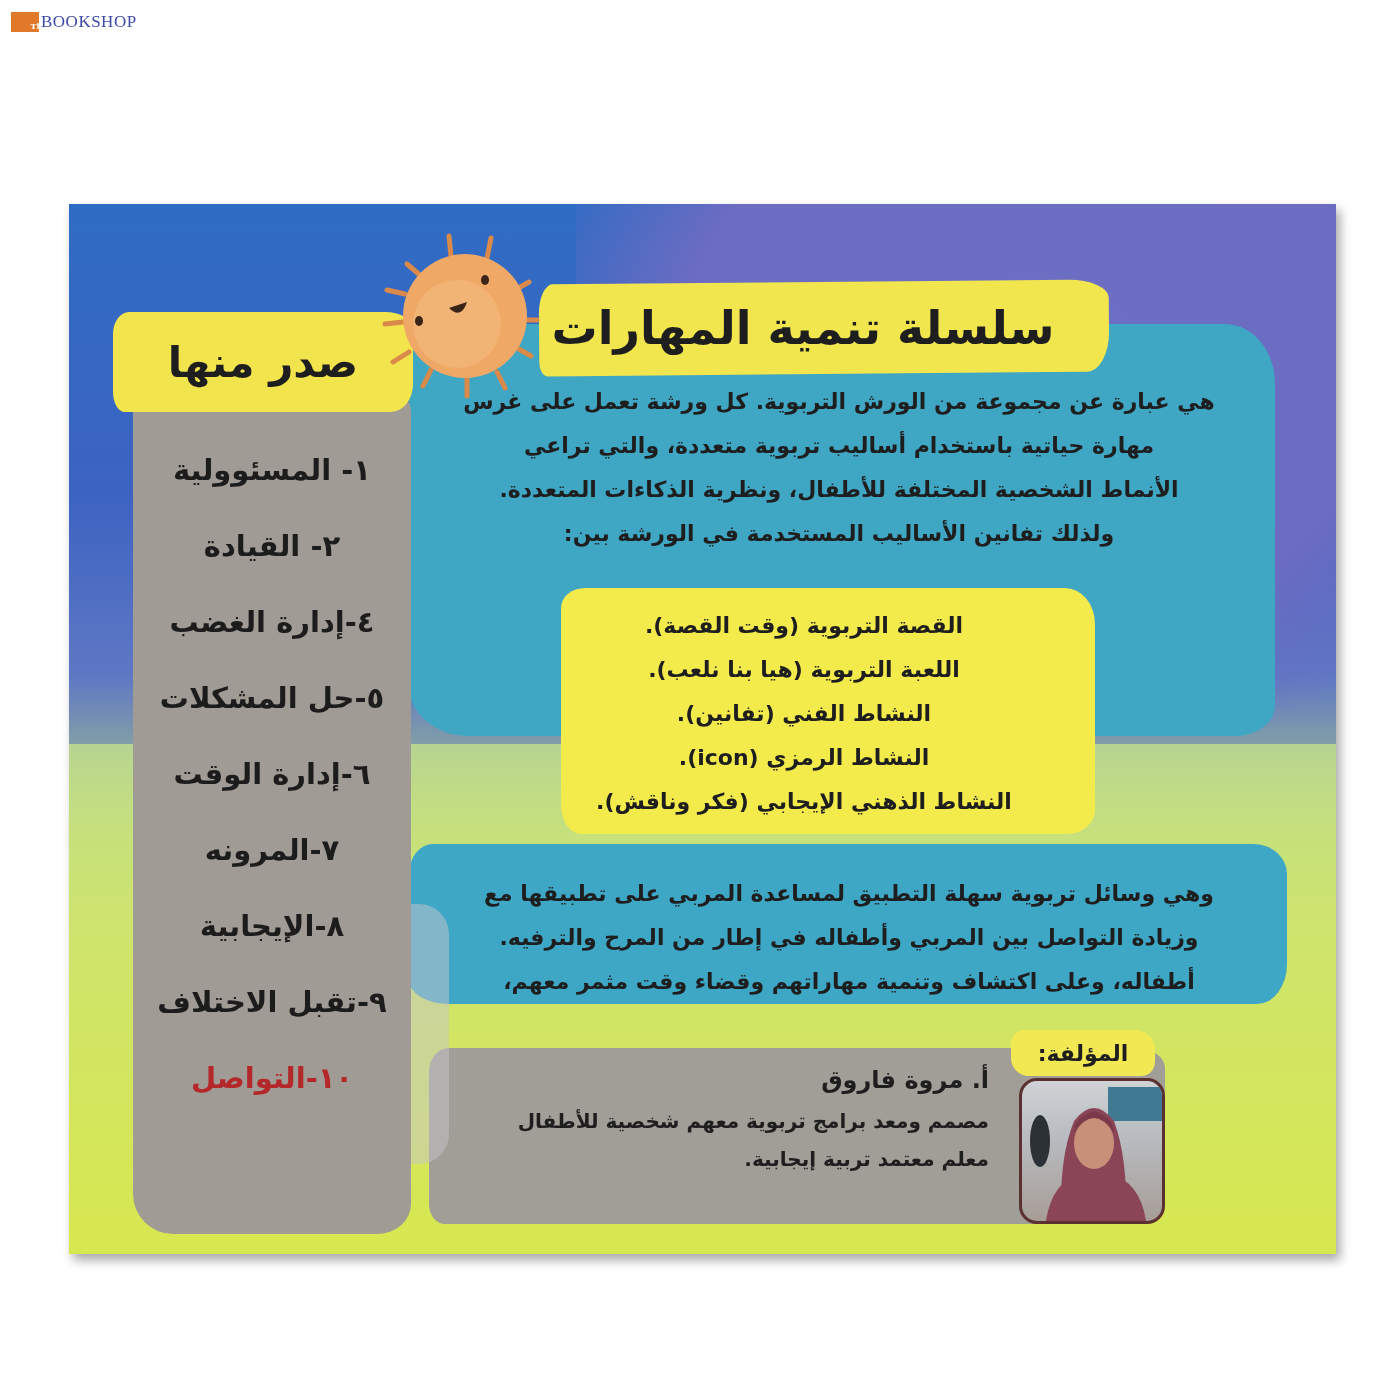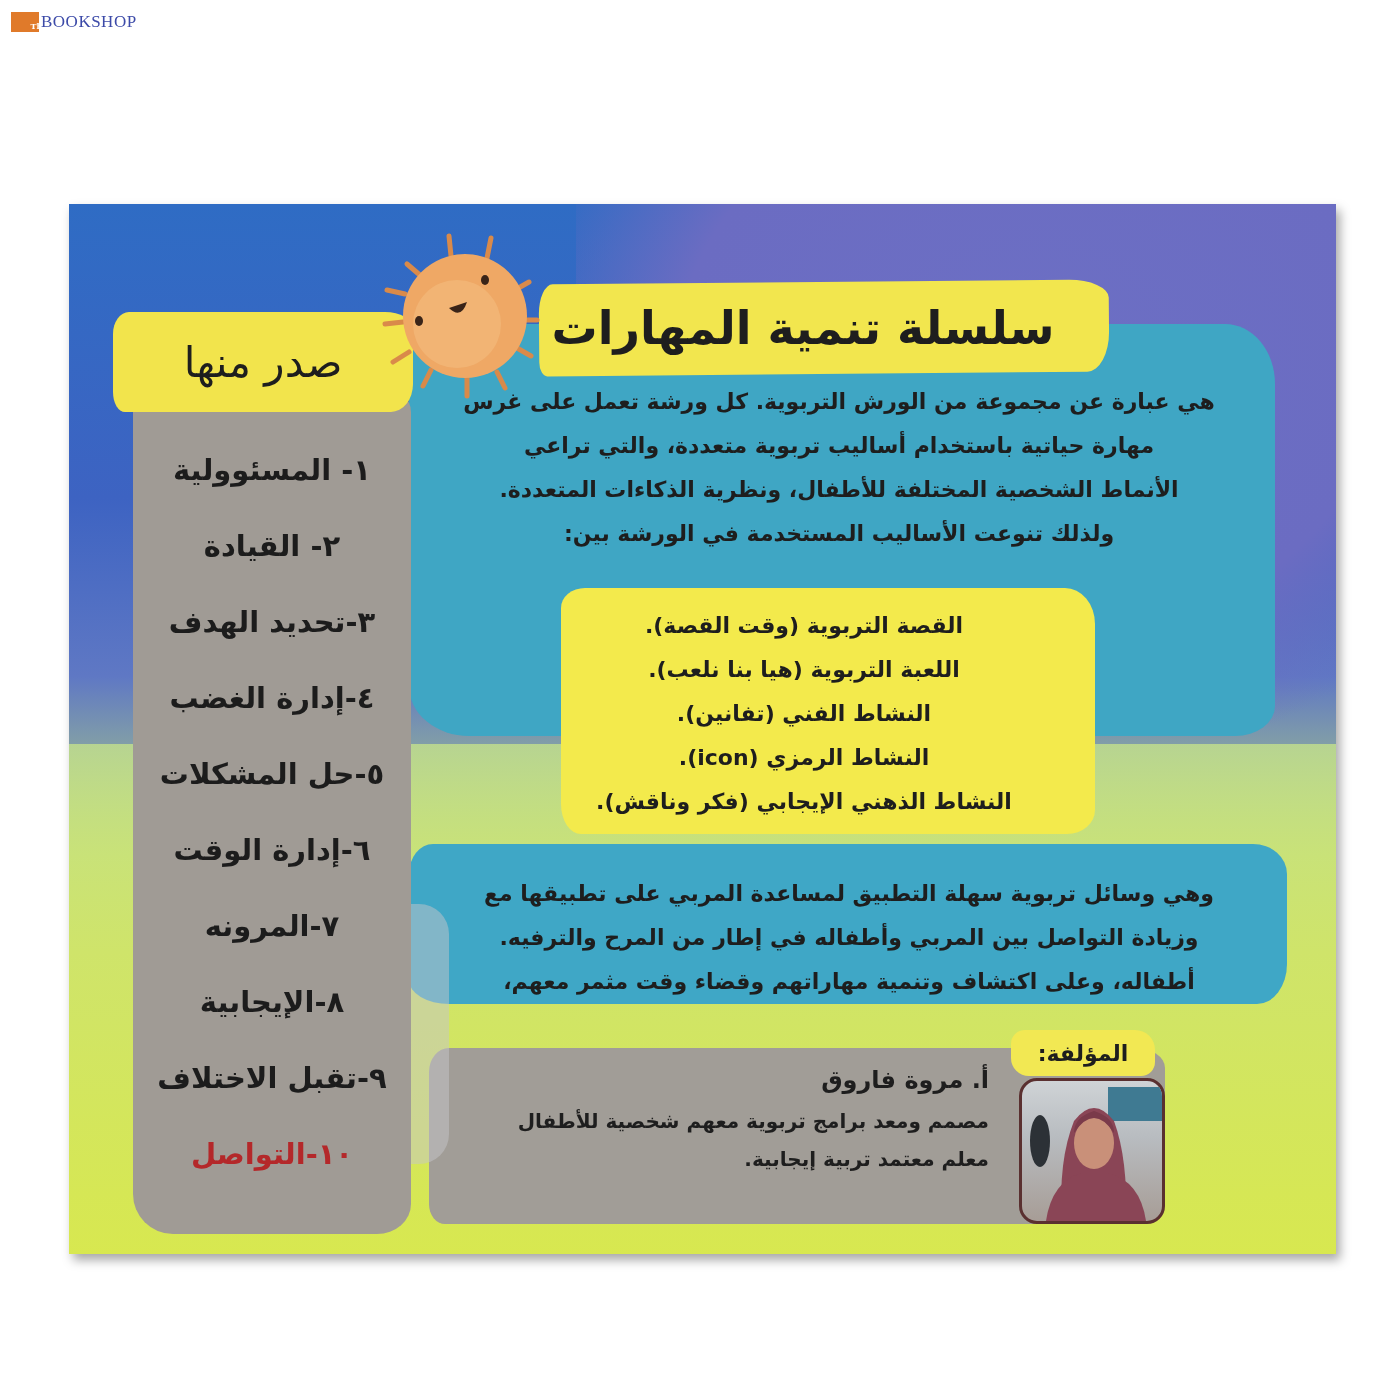--- a/index.html
+++ b/index.html
@@ -35,21 +35,21 @@
                  border-radius:16px 28px 22px 12px / 22px 16px 28px 20px; }
   .gray-side { left:64px; top:184px; width:278px; height:846px; background:#a09b95;
                border-radius:20px 26px 34px 40px / 18px 24px 30px 40px; }
   .gray-side2 { left:300px; top:700px; width:80px; height:260px; background:#c5c5c9; border-radius:30px; opacity:0.5; }
 
   .sun { position:absolute; left:310px; top:20px; width:180px; height:180px; }
 
   .title { position:absolute; left:470px; top:78px; width:528px; height:92px; display:flex; align-items:center; justify-content:center;
            font-size:46px; font-weight:bold; color:#1e1e1e; direction:rtl; }
   .side-title { position:absolute; left:44px; top:108px; width:300px; height:100px; display:flex; align-items:center; justify-content:center;
-                font-size:42px; font-weight:normal; color:#1e1e1e; direction:rtl; }
+                font-size:42px; font-weight:bold; color:#1e1e1e; direction:rtl; }
   .side-list { position:absolute; left:64px; top:228px; width:278px; direction:rtl; margin:0; padding:0; list-style:none; }
   .side-list li { height:76px; display:flex; align-items:center; justify-content:center; font-size:29px; font-weight:bold; color:#1c1c1c; }
   .side-list li.accent { color:#b4282a; }
 
   .para { position:absolute; direction:rtl; text-align:center; color:#1e1e1e; font-weight:bold; }
   .para1 { left:370px; top:176px; width:800px; font-size:22px; line-height:44px; }
   .list2 { position:absolute; left:500px; top:400px; width:470px; direction:rtl; text-align:center; margin:0; padding:0; list-style:none; }
   .list2 li { font-size:22px; font-weight:bold; color:#1e1e1e; line-height:44px; }
   .para2 { left:370px; top:668px; width:820px; font-size:22px; line-height:44px; }
 
@@ -104,35 +104,34 @@
     <ellipse cx="40" cy="97" rx="4" ry="5" fill="#3a2418"></ellipse>
     <path d="M70 84 Q82 96 88 78" fill="#3a2418"></path>
   </svg>
 
   <div class="title">سلسلة تنمية المهارات</div>
   <div class="side-title">صدر منها</div>
 
   <ul class="side-list">
     <li>١- المسئوولية</li>
     <li>٢- القيادة</li>
-    <li>٣-تحديد الهدف</li>
     <li>٤-إدارة الغضب</li>
     <li>٥-حل المشكلات</li>
     <li>٦-إدارة الوقت</li>
     <li>٧-المرونه</li>
     <li>٨-الإيجابية</li>
     <li>٩-تقبل الاختلاف</li>
     <li class="accent">١٠-التواصل</li>
   </ul>
 
   <div class="para para1">
     <div>هي عبارة عن مجموعة من الورش التربوية. كل ورشة تعمل على غرس</div>
     <div>مهارة حياتية باستخدام أساليب تربوية متعددة، والتي تراعي</div>
     <div>الأنماط الشخصية المختلفة للأطفال، ونظرية الذكاءات المتعددة.</div>
-    <div>ولذلك تنوعت الأساليب المستخدمة في الورشة بين:</div>
+    <div>ولذلك تفانين الأساليب المستخدمة في الورشة بين:</div>
   </div>
 
   <ul class="list2">
     <li>القصة التربوية (وقت القصة).</li>
     <li>اللعبة التربوية (هيا بنا نلعب).</li>
     <li>النشاط الفني (تفانين).</li>
     <li>النشاط الرمزي (icon).</li>
     <li>النشاط الذهني الإيجابي (فكر وناقش).</li>
   </ul>
 

